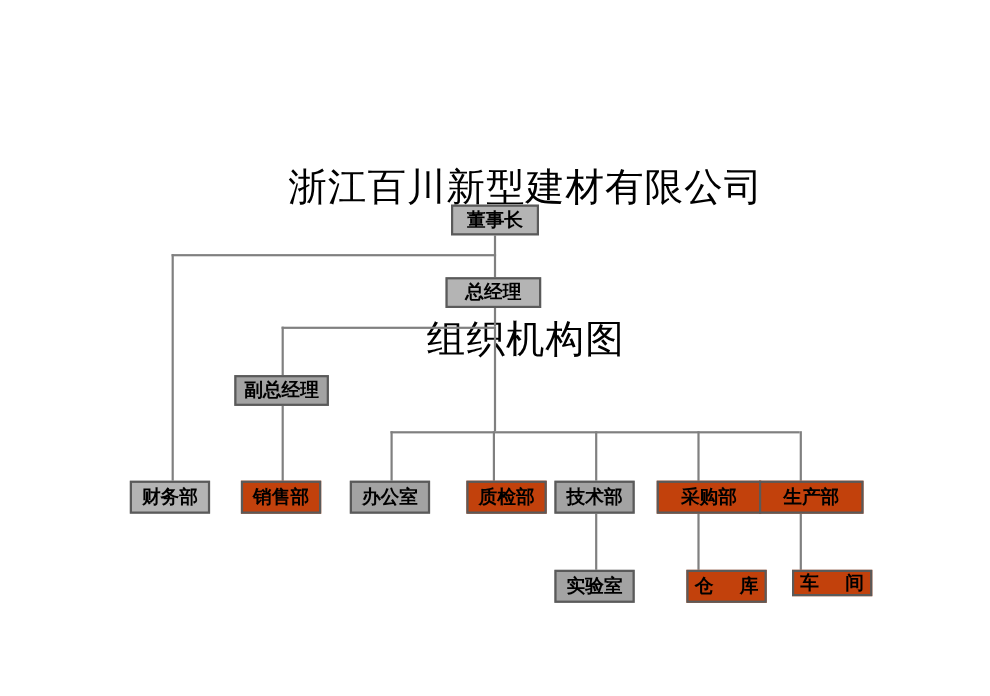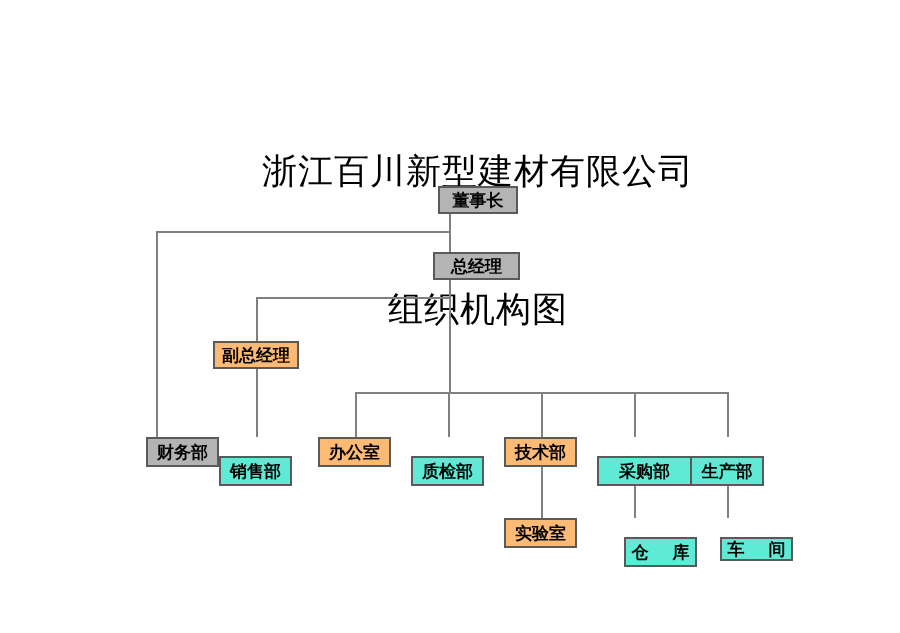--- a/index.html
+++ b/index.html
@@ -59,23 +59,23 @@
     font-size: 17px;
     font-weight: bold;
     line-height: 1;
     display: flex;
     align-items: center;
     justify-content: center;
     white-space: pre;
     background: #ffffff;
     z-index: 3;
   }
-  .fill-dark  { background: #b4b4b4; margin-left: 28px; }
-  .fill-light { background: #fdba74; }
-  .fill-white { background: #5eead4; margin-top: 19px; }
+  .fill-dark  { background: #b4b4b4; }
+  .fill-light { background: #a3a3a3; }
+  .fill-white { background: #c2410c; }
   .wide-gap { letter-spacing: 9px; text-indent: 9px; }
 </style>
 </head>
 <body>
 
 <div id="chart-canvas">
 
   <div class="chart-title">
     <span class="title-line">浙江百川新型建材有限公司</span>
     <span class="title-line">组织机构图</span>
@@ -128,33 +128,33 @@
   </div>
 
   <div class="node fill-white" style="left:219px; top:437px; width:73px; height:30px;">
     <span>销售部</span>
   </div>
 
   <div class="node fill-light" style="left:318px; top:437px; width:73px; height:30px;">
     <span>办公室</span>
   </div>
 
-  <div class="node fill-white" style="left:411px; top:437px; width:73px; height:30px;">
+  <div class="node fill-white" style="left:424px; top:437px; width:73px; height:30px;">
     <span>质检部</span>
   </div>
 
   <div class="node fill-light" style="left:504px; top:437px; width:73px; height:30px;">
     <span>技术部</span>
   </div>
 
   <div class="node fill-white" style="left:597px; top:437px; width:95px; height:30px;">
     <span>采购部</span>
   </div>
 
-  <div class="node fill-white" style="left:690px; top:437px; width:74px; height:30px;">
+  <div class="node fill-white" style="left:690px; top:437px; width:95px; height:30px;">
     <span>生产部</span>
   </div>
 
   <div class="node fill-light" style="left:504px; top:518px; width:73px; height:30px;">
     <span>实验室</span>
   </div>
 
   <div class="node fill-white" style="left:624px; top:518px; width:73px; height:30px;">
     <span class="wide-gap">仓 库</span>
   </div>

